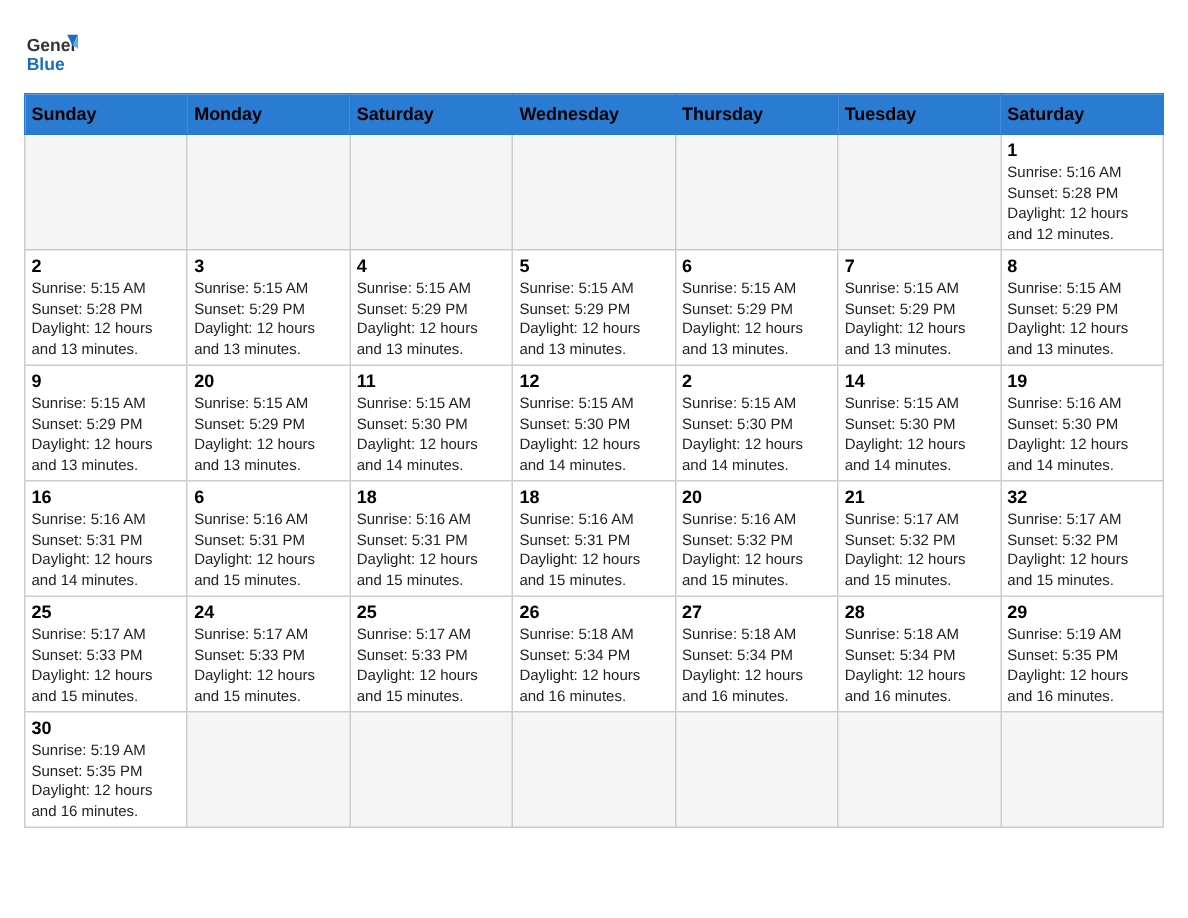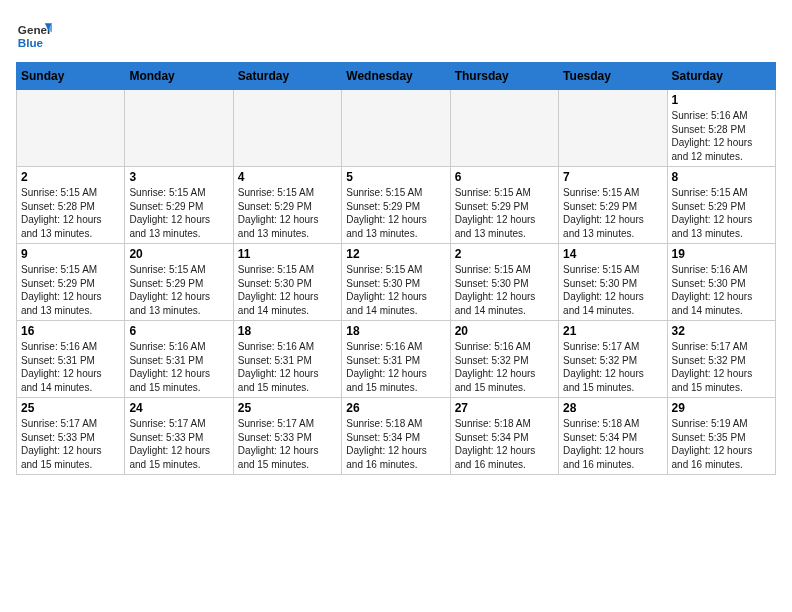--- a/index.html
+++ b/index.html
@@ -287,14 +287,28 @@
 Sunset: 5:34 PM
 Daylight: 12 hours and 16 minutes.</div>
         </td>
         <td>
           <span class="day-number">29</span>
           <div class="day-info" style="white-space: pre-line;">Sunrise: 5:19 AM
 Sunset: 5:35 PM
 Daylight: 12 hours and 16 minutes.</div>
         </td>
       </tr>
+      <tr>
+        <td>
+          <span class="day-number">30</span>
+          <div class="day-info" style="white-space: pre-line;">Sunrise: 5:19 AM
+Sunset: 5:35 PM
+Daylight: 12 hours and 16 minutes.</div>
+        </td>
+        <td class="empty"></td>
+        <td class="empty"></td>
+        <td class="empty"></td>
+        <td class="empty"></td>
+        <td class="empty"></td>
+        <td class="empty"></td>
+      </tr>
     </tbody>
 </table>
 
 </body></html>

